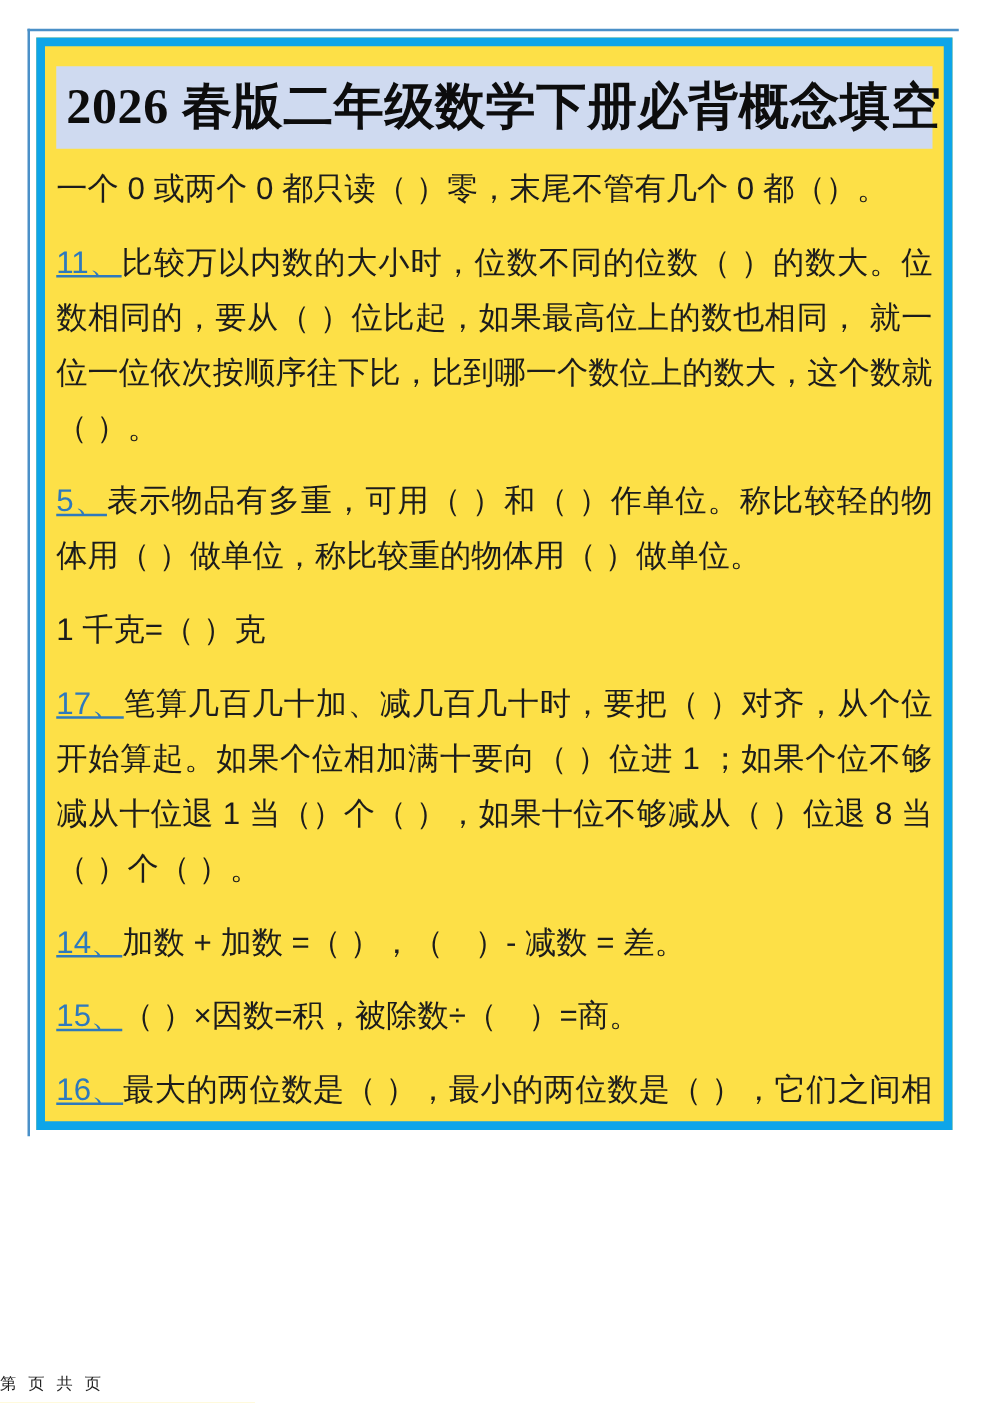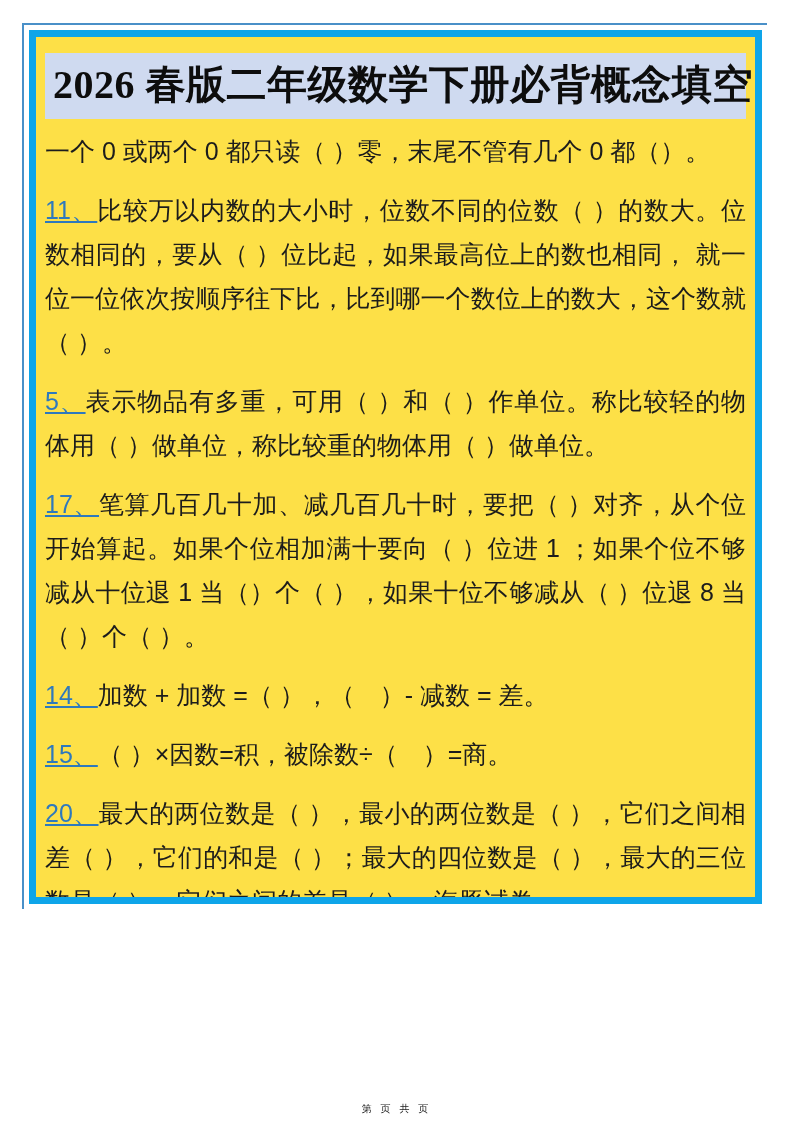--- a/index.html
+++ b/index.html
@@ -56,48 +56,48 @@
     margin: 15px 0 0 0;
     text-align: justify;
   }
   .item.first { margin-top: 10px; }
   .num { color: #2e79bd; text-decoration: underline; }
   .footer {
     position: absolute;
     left: 0;
     right: 0;
     bottom: 6px;
-    text-align: center;
-    font-size: 10px;
+    font-size: 13px;
     letter-spacing: 3px;
     color: #1c1c1c;
   }
 </style>
 </head>
 <body>
 
 <div class="page">
   <div class="frame">
     <div class="inner">
 
       <div class="title">2026 春版二年级数学下册必背概念填空</div>
 
       <p class="item first"><span class="num"></span><span>一个 0 或两个 0 都只读（ ）零，末尾不管有几个 0 都（）。</span></p>
 
       <p class="item"><span class="num">11、</span><span>比较万以内数的大小时，位数不同的位数（ ）的数大。位数相同的，要从（ ）位比起，如果最高位上的数也相同， 就一位一位依次按顺序往下比，比到哪一个数位上的数大，这个数就 （ ）。</span></p>
 
       <p class="item"><span class="num">5、</span><span>表示物品有多重，可用（ ）和（ ）作单位。称比较轻的物体用（ ）做单位，称比较重的物体用（ ）做单位。</span></p>
 
+      <p class="item"><span class="num"></span><span>1 千克=（ ）克</span></p>
 
       <p class="item"><span class="num">17、</span><span>笔算几百几十加、减几百几十时，要把（ ）对齐，从个位开始算起。如果个位相加满十要向（ ）位进 1 ；如果个位不够减从十位退 1 当（）个（ ），如果十位不够减从（ ）位退 8 当（ ）个（ ）。</span></p>
 
       <p class="item"><span class="num">14、</span><span>加数 + 加数 =（ ），（　）- 减数 = 差。</span></p>
 
       <p class="item"><span class="num">15、</span><span>（ ）×因数=积，被除数÷（　）=商。</span></p>
 
-      <p class="item"><span class="num">20、</span><span>最大的两位数是（ ），最小的两位数是（ ），它们之间相差（ ），它们的和是（ ）；最大的四位数是（ ），最大的三位数是（ ），它们之间的差是（ ）。海豚试卷</span></p>
+      <p class="item"><span class="num">16、</span><span>最大的两位数是（ ），最小的两位数是（ ），它们之间相差（ ），它们的和是（ ）；最大的四位数是（ ），最大的三位数是（ ），它们之间的差是（ ）。海豚试卷</span></p>
 
 
     </div>
   </div>
 
   <div class="footer">第 页 共 页</div>
 </div>
 
 </body></html>

